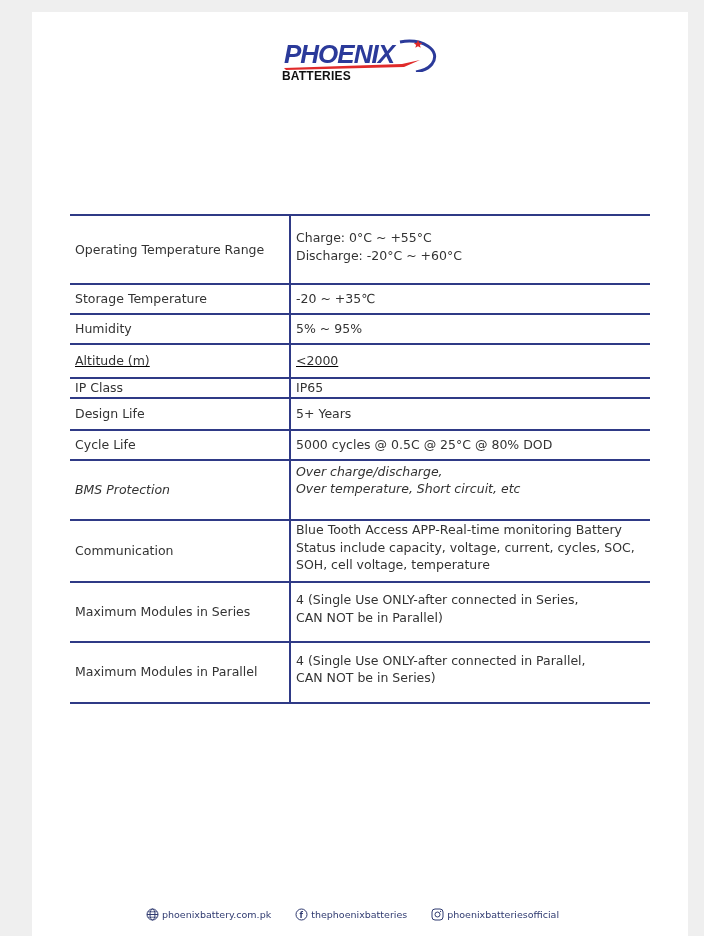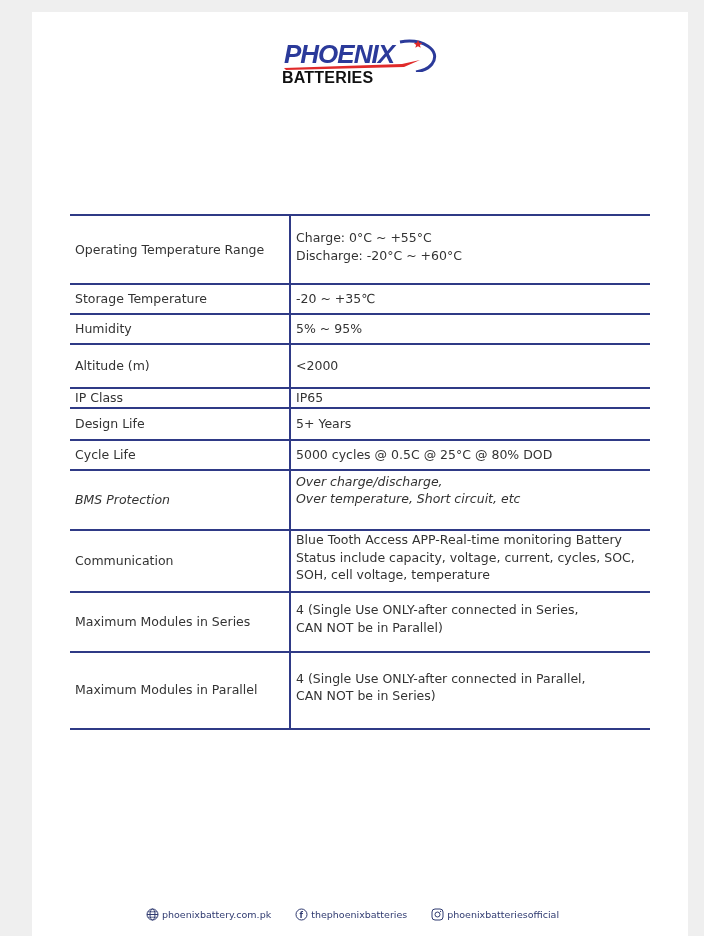--- a/index.html
+++ b/index.html
@@ -29,21 +29,21 @@
       width: 160px;
       height: 50px;
     }
     .logo svg { display: block; }
     .logo-batteries {
       position: absolute;
       left: 0px;
       top: 31px;
       font-family: "Liberation Sans", sans-serif;
       font-weight: bold;
-      font-size: 16px;
+      font-size: 12px;
       color: #111111;
       letter-spacing: 0.2px;
     }
     .spec-table {
       position: absolute;
       left: 38px;
       top: 202px;
       width: 580px;
       border-collapse: collapse;
       border-top: 2px solid #2f3a86;
@@ -118,21 +118,21 @@
           <td class="spec-value">
             <span class="line">-20 ~ +35℃</span>
           </td>
         </tr>
         <tr class="spec-row" style="height: 30px;">
           <td class="spec-label">Humidity</td>
           <td class="spec-value">
             <span class="line">5% ~ 95%</span>
           </td>
         </tr>
-        <tr class="spec-row" style="height: 44px;">
+        <tr class="spec-row" style="height: 34px; text-decoration: underline;">
           <td class="spec-label">Altitude (m)</td>
           <td class="spec-value">
             <span class="line">&lt;2000</span>
           </td>
         </tr>
         <tr class="spec-row" style="height: 19px;">
           <td class="spec-label">IP Class</td>
           <td class="spec-value">
             <span class="line">IP65</span>
           </td>
@@ -164,21 +164,21 @@
             <span class="line">SOH, cell voltage, temperature</span>
           </td>
         </tr>
         <tr class="spec-row" style="height: 60px;">
           <td class="spec-label">Maximum Modules in Series</td>
           <td class="spec-value" style="padding-bottom: 6px;">
             <span class="line">4 (Single Use ONLY-after connected in Series,</span>
             <span class="line">CAN NOT be in Parallel)</span>
           </td>
         </tr>
-        <tr class="spec-row" style="height: 77px;">
+        <tr class="spec-row" style="height: 61px;">
           <td class="spec-label">Maximum Modules in Parallel</td>
           <td class="spec-value" style="padding-bottom: 6px;">
             <span class="line">4 (Single Use ONLY-after connected in Parallel,</span>
             <span class="line">CAN NOT be in Series)</span>
           </td>
         </tr>
       </tbody>
   </table>
 
   <div class="footer">

